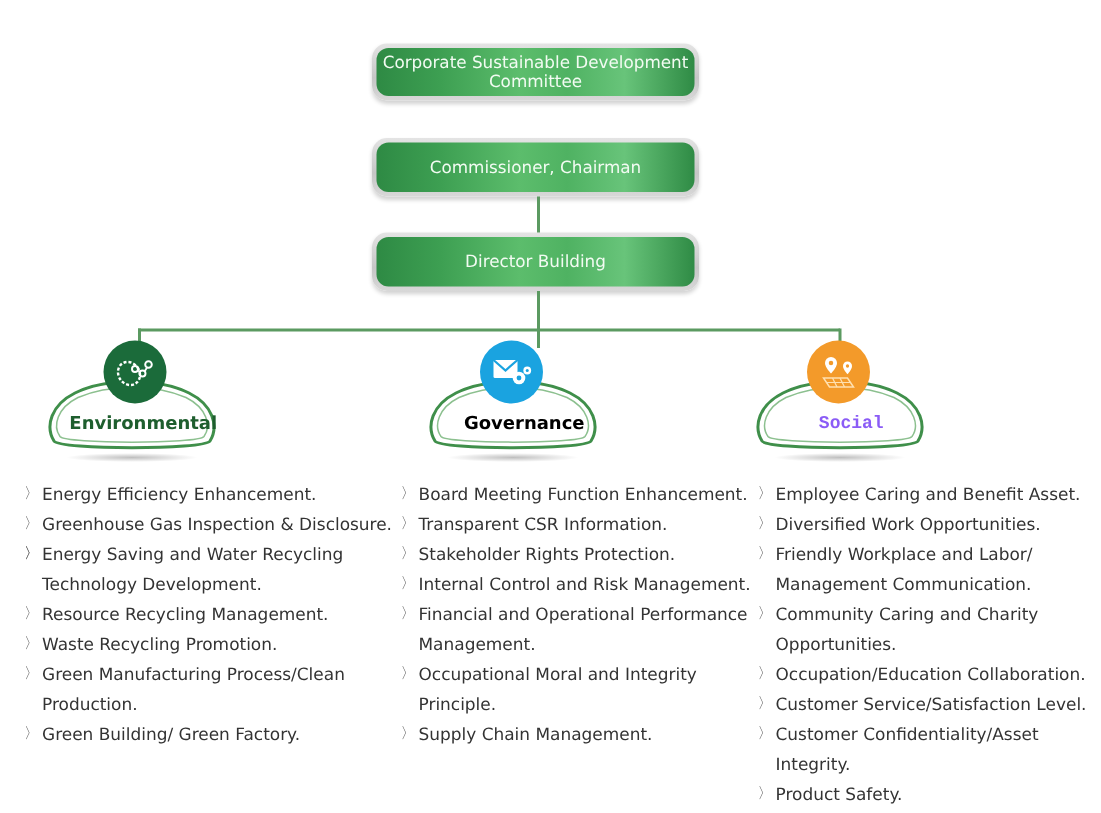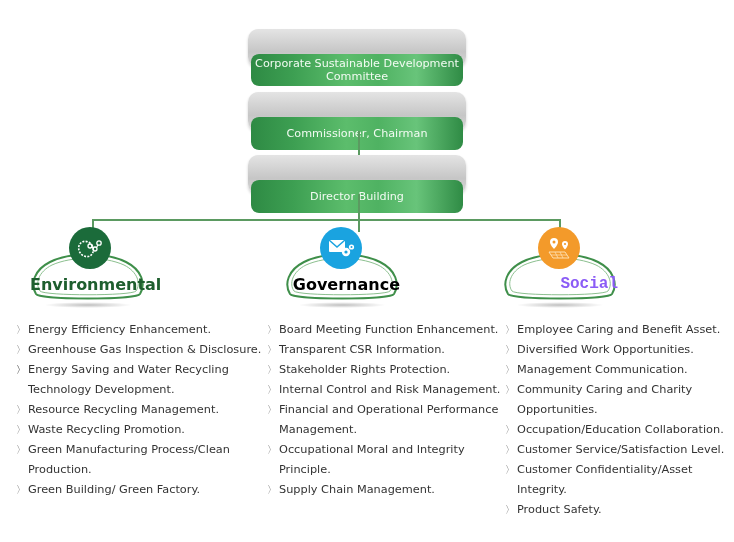--- a/index.html
+++ b/index.html
@@ -10,33 +10,33 @@
       position: absolute; left: 248px; width: 218px;
       border-radius: 10px; padding: 3px;
       background: linear-gradient(180deg, #e4e4e4 0%, #c6c6c6 60%, #d8d8d8 100%);
       box-shadow: 0 2px 3px rgba(0,0,0,0.18);
       box-sizing: border-box;
     }
     .tbox .inner {
       width: 100%; height: 100%; border-radius: 8px; box-sizing: border-box;
       background: linear-gradient(90deg, #2e8a44 0%, #3d9f52 20%, #5cbd6c 45%, #4fb262 60%, #68c47a 78%, #2f8b45 100%);
       color: #f2fbf2; font-size: 11.2px; line-height: 13px; text-align: center;
-      display: flex; align-items: center; justify-content: center; flex-direction: column; margin-top: 22px;
+      display: flex; align-items: center; justify-content: center; flex-direction: column;
     }
     #box-committee { top: 29px; height: 38px; }
     #box-commissioner { top: 92px; height: 39px; }
     #box-director { top: 155px; height: 39px; }
 
     .vline { position: absolute; width: 1.5px; background: #5b9a61; }
     .hline { position: absolute; height: 1.5px; background: #5b9a61; }
 
     
     .pillow { position: absolute; }
     .pillow svg { position: absolute; left: 0; top: 0; }
-    .pillow .ptitle { position: absolute; left: 0; right: 0; text-align: right; font-weight: bold; font-size: 16px; }
+    .pillow .ptitle { position: absolute; left: 15px; right: 0; text-align: center; font-weight: bold; font-size: 12px; }
     .pshadow { position: absolute; height: 6px; border-radius: 50%;
       background: radial-gradient(ellipse at center, rgba(0,0,0,0.25) 0%, rgba(0,0,0,0) 70%); }
     .icon-circle { position: absolute; width: 42px; height: 42px; border-radius: 50%; display:flex; align-items:center; justify-content:center; }
 
     
     .list { position: absolute; margin: 0; padding: 0; list-style: none; font-size: 11.3px; line-height: 20px; color: #333333; }
     .list li { position: relative; padding-left: 14px; white-space: nowrap; }
     .list li .chev { position: absolute; left: 2px; top: 0; color: #666; font-size: 10px; }
   </style>
 </head>
@@ -143,21 +143,21 @@
     <li><span class="chev">〉</span><span>Internal Control and Risk Management.</span></li>
     <li><span class="chev">〉</span><span>Financial and Operational Performance</span></li>
     <li><span>Management.</span></li>
     <li><span class="chev">〉</span><span>Occupational Moral and Integrity</span></li>
     <li><span>Principle.</span></li>
     <li><span class="chev">〉</span><span>Supply Chain Management.</span></li>
   </ul>
 <ul class="list" id="list-2" style="left:503px; top:320px;">
     <li><span class="chev">〉</span><span>Employee Caring and Benefit Asset.</span></li>
     <li><span class="chev">〉</span><span>Diversified Work Opportunities.</span></li>
-    <li><span class="chev">〉</span></li>
+    <li><span class="chev">〉</span><span>Friendly Workplace and Labor/</span></li>
     <li><span>Management Communication.</span></li>
     <li><span class="chev">〉</span><span>Community Caring and Charity</span></li>
     <li><span>Opportunities.</span></li>
     <li><span class="chev">〉</span><span>Occupation/Education Collaboration.</span></li>
     <li><span class="chev">〉</span><span>Customer Service/Satisfaction Level.</span></li>
     <li><span class="chev">〉</span><span>Customer Confidentiality/Asset</span></li>
     <li><span>Integrity.</span></li>
     <li><span class="chev">〉</span><span>Product Safety.</span></li>
   </ul>
 

